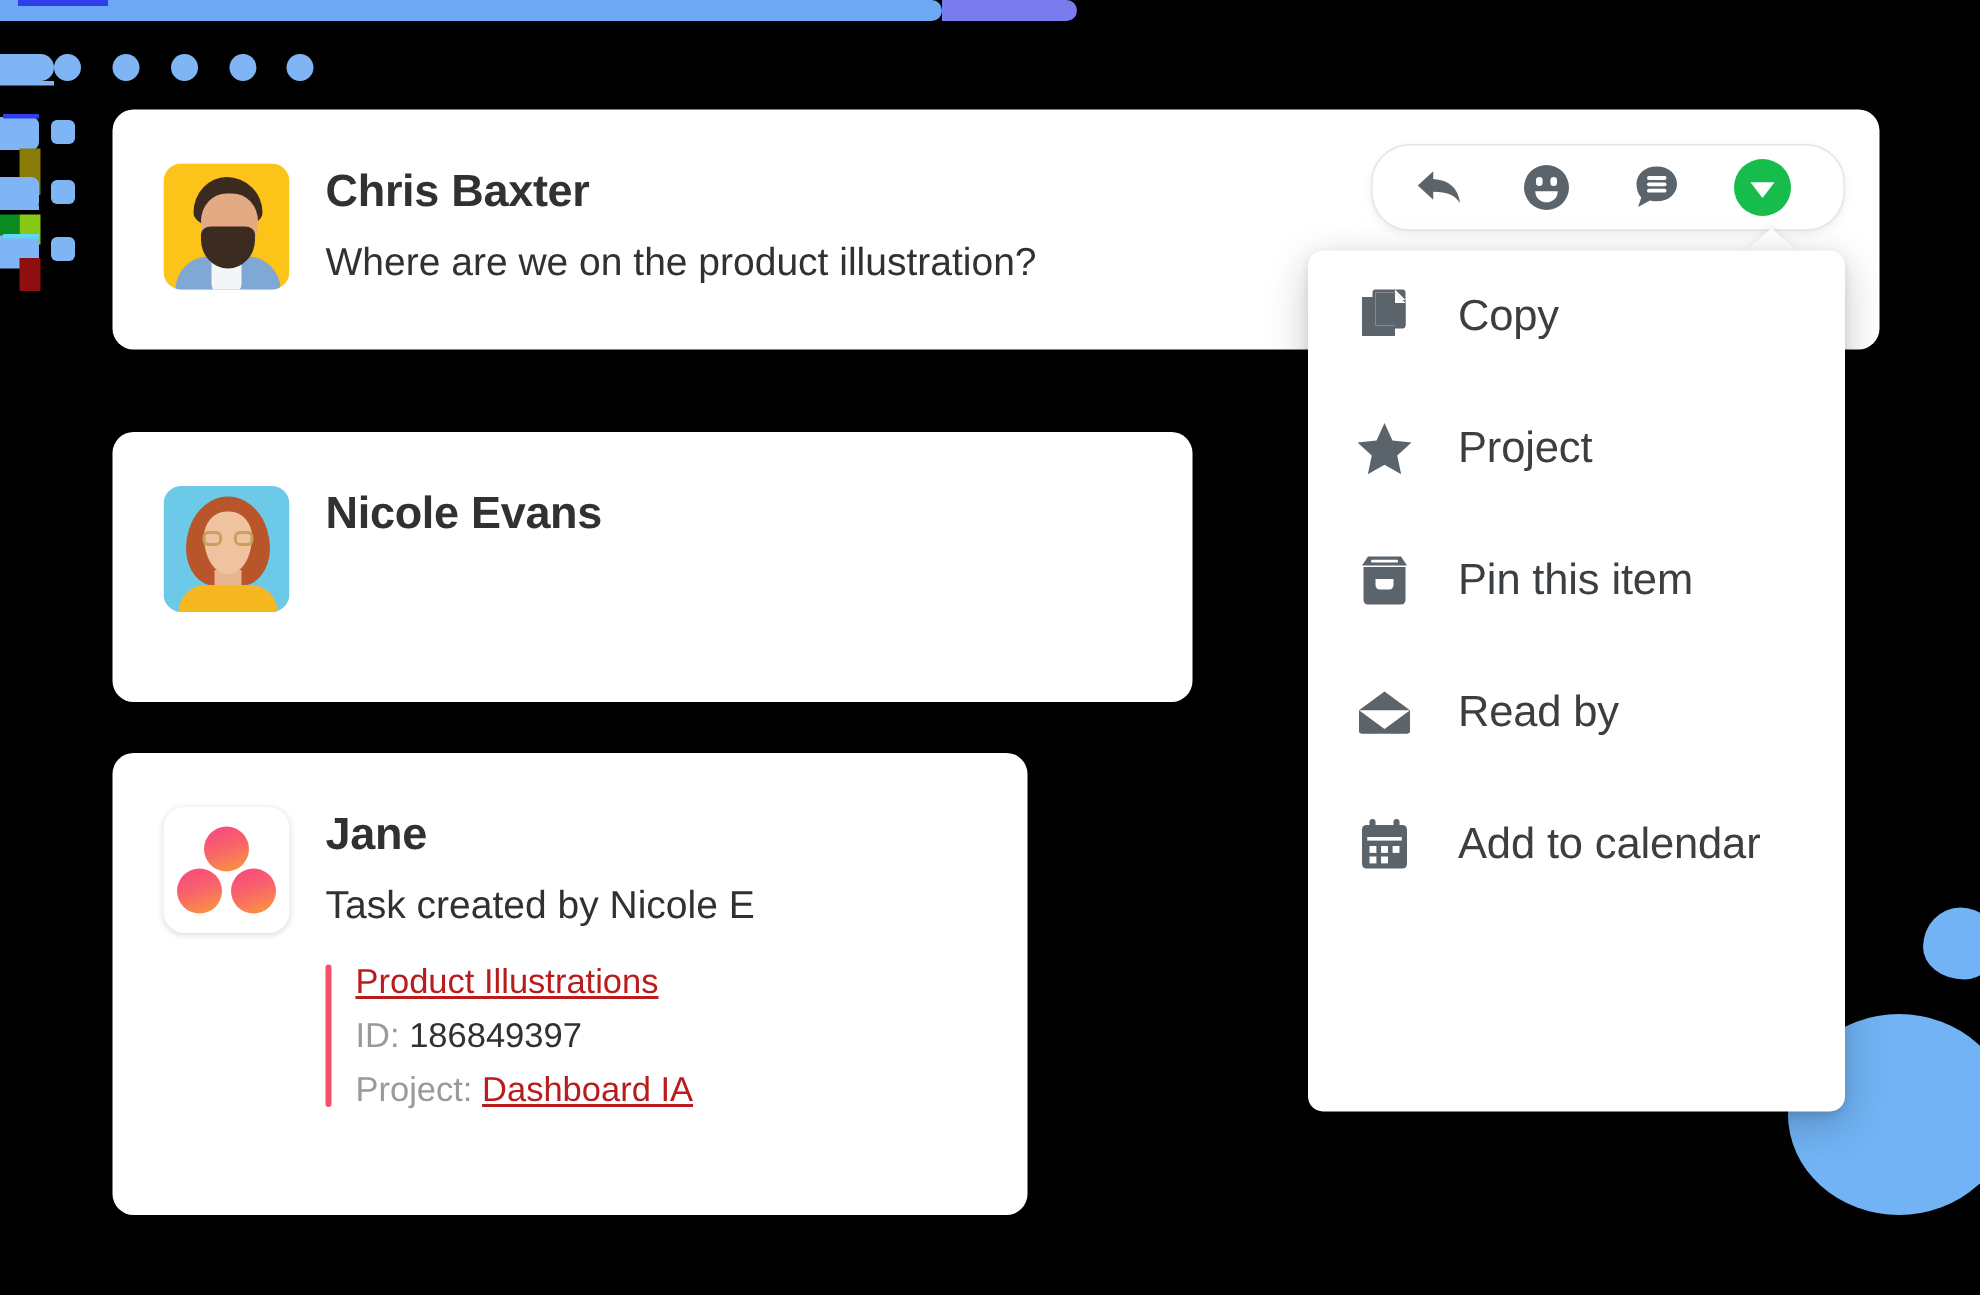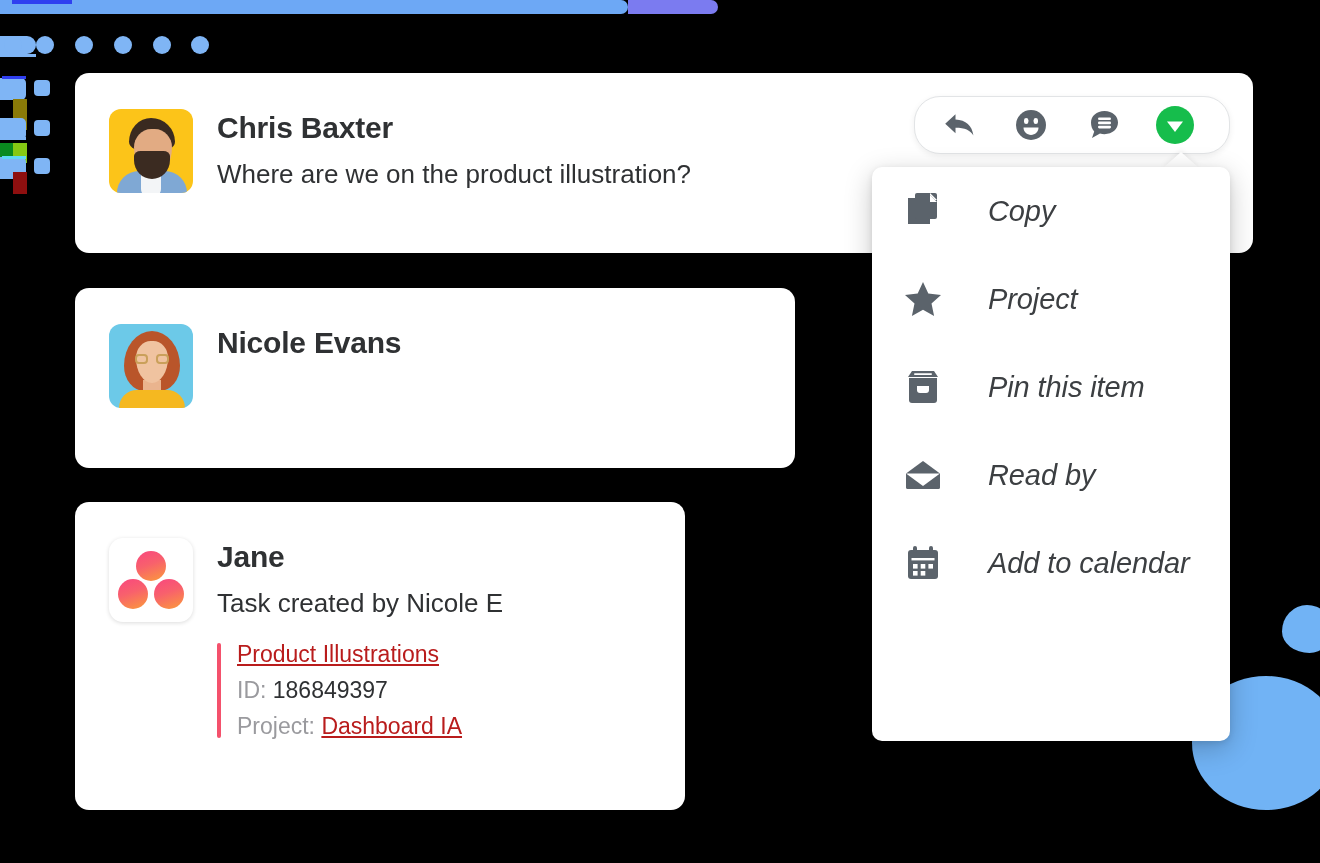--- a/index.html
+++ b/index.html
@@ -92,22 +92,22 @@
     overflow: hidden;
   }
   .menu-caret {
     position:absolute; width:0;height:0;
     border-left: 18px solid transparent;
     border-right: 18px solid transparent;
     border-bottom: 16px solid #fff;
     filter: drop-shadow(0 -2px 2px rgba(0,0,0,0.06));
   }
   .menu-item {
-    display:flex; align-items:center; gap: 44px;
-    padding: 0 30px; height: 88px; cursor:pointer;font-style:italic;
+    display:flex; align-items:center; gap: 28px;
+    padding: 0 30px; height: 88px; cursor:pointer;
   }
   .menu-item.active { background:#f2f2f2; }
   .menu-icon { width:42px; display:flex; align-items:center; justify-content:center; }
   .menu-label { font-size: 29px; color:#3c3f42; font-weight:400; letter-spacing:-0.1px; }
 
   
   .face { position:absolute; inset:0; }
   .chris-bg { position:absolute; inset:0; background:#fcc419; }
   .chris-hair { position:absolute; left:20px; top:9px; width:46px; height:34px;
      background:#3a2a20; border-radius:48% 52% 40% 40% / 70% 70% 30% 30%; }
@@ -170,21 +170,21 @@
 
     <div class="deco-round" style="left:-8px;top:157px;width:34px;height:22px;background:#7fb5f5;border-radius:5px;"></div>
     <div class="deco-block" style="left:2px;top:156px;width:24px;height:3px;background:#5fd8f5;"></div>
     <div class="deco-dot" style="left:34px;top:158px;width:16px;height:16px;background:#7fb5f5;border-radius:4px;"></div>
     <div class="deco-block" style="left:13px;top:172px;width:14px;height:22px;background:#8e0f0f;"></div>
 
     <div class="blob-small" style="left:1282px;top:605px;width:50px;height:48px;background:#71b3f5;"></div>
     <div class="blob-big" style="left:1192px;top:676px;width:148px;height:134px;background:#71b3f5;"></div>
   </div>
 
-  <div class="card" style="left:75px;top:73px;width:1178px;height:180px;">
+  <div class="card" style="left:75px;top:73px;width:1178px;height:160px;">
     <div class="card-inner">
       <div class="avatar">
         <div class="face">
           <div class="chris-bg"></div>
           <div class="chris-shirt"></div>
           <div class="chris-hair"></div>
           <div class="chris-skin"></div>
           <div class="chris-beard"></div>
         </div>
       </div>

